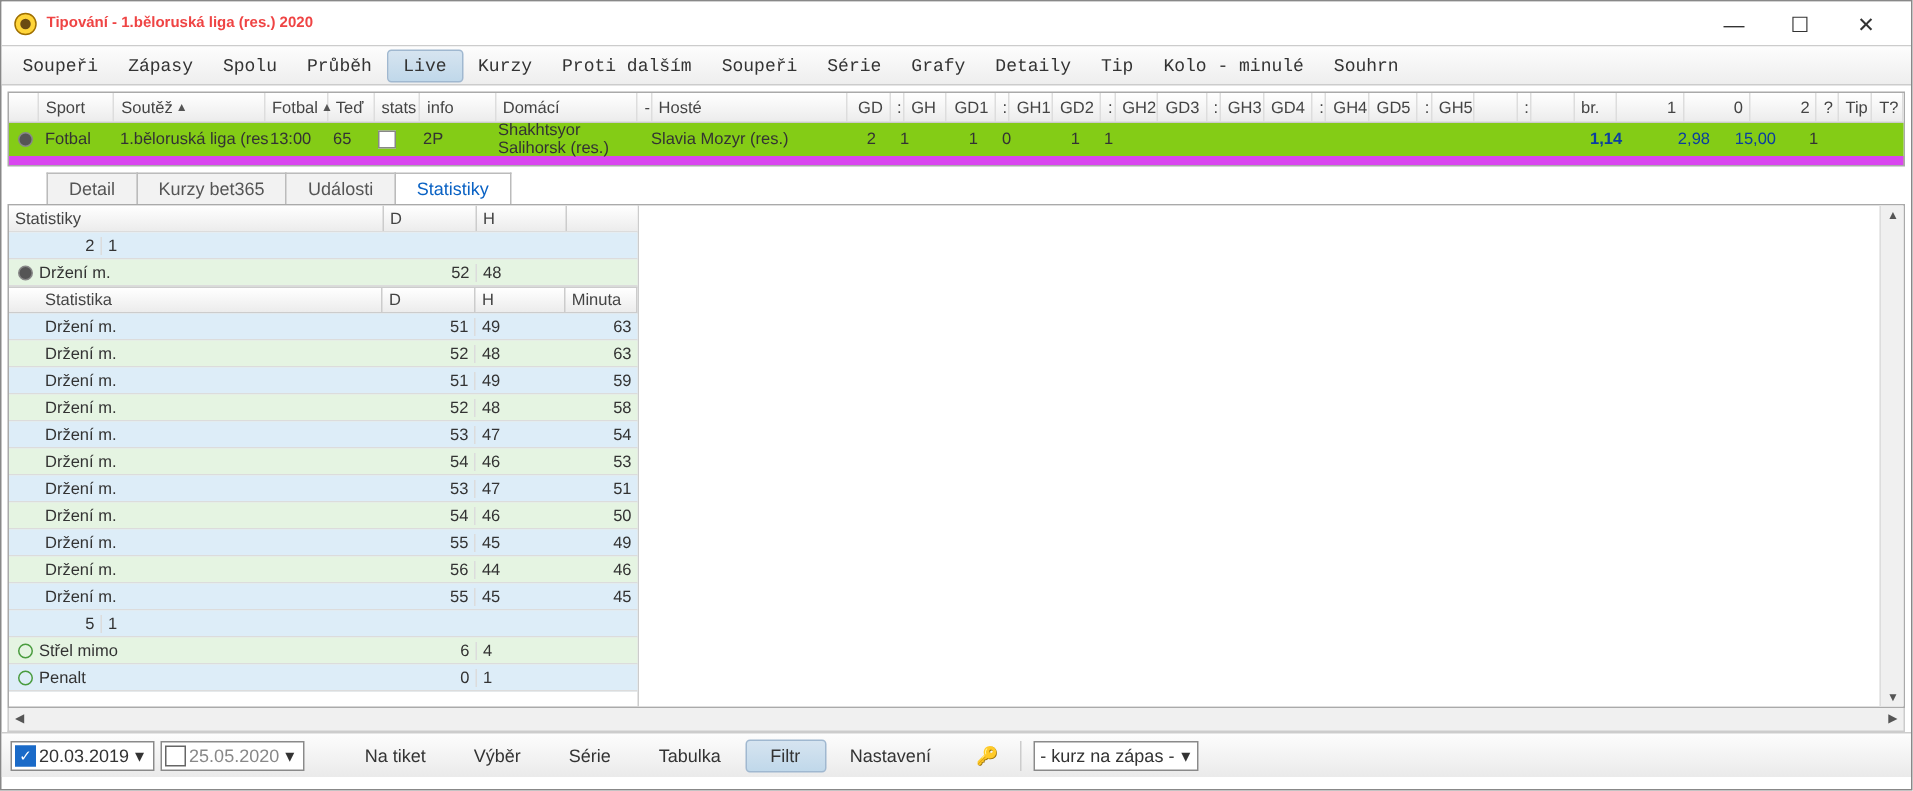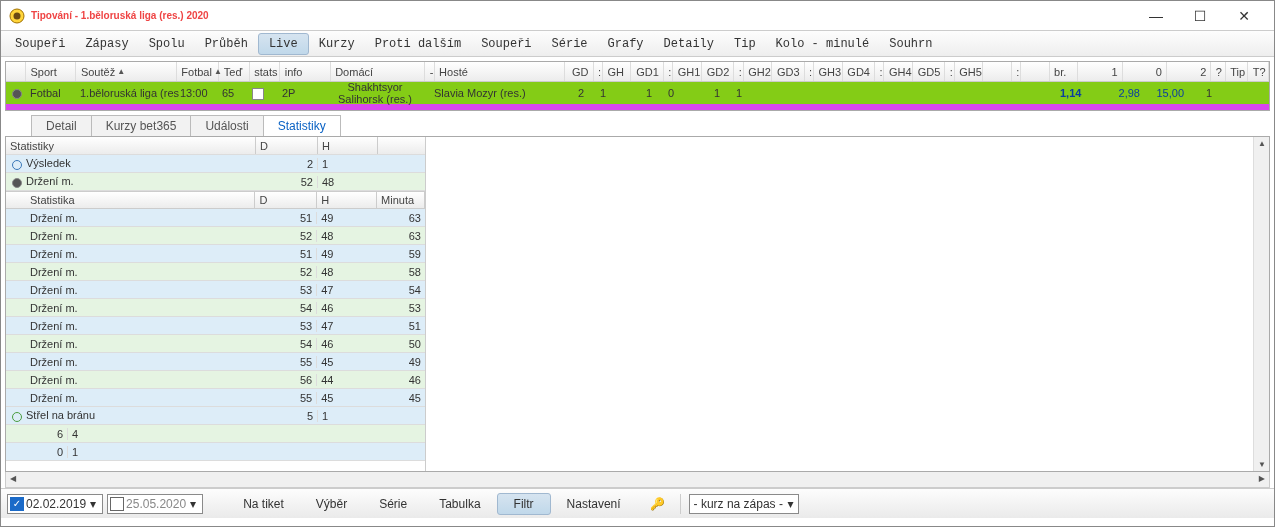--- a/index.html
+++ b/index.html
@@ -234,21 +234,21 @@
   </div>
   <div class="grid-data">
     <div class="cell" style="width:20px"><span class="circle-icon circle-filled"></span></div>
     <div class="cell" style="width:50px">Fotbal</div>
     <div class="cell" style="width:100px">1.běloruská liga (res</div>
     <div class="cell" style="width:42px;justify-content:center">13:00</div>
     <div class="cell" style="width:30px;justify-content:flex-end">65</div>
     <div class="cell" style="width:30px;justify-content:center"><span class="chkbox"></span></div>
     <div class="cell" style="width:50px">2P</div>
     <div class="cell" style="width:94px;justify-content:flex-end; text-align:right; line-height:12px;">
-      <div style="text-align:center">
+      <div style="text-align:left">
           <div>Shakhtsyor</div>
           <div>Salihorsk (res.)</div>
         </div>
     </div>
     <div class="cell" style="width:8px"></div>
     <div class="cell" style="width:130px">Slavia Mozyr (res.)</div>
     <div class="cell" style="width:28px;text-align:right">2</div>
     <div class="cell" style="width:8px"></div>
     <div class="cell" style="width:28px">1</div>
     <div class="cell" style="width:32px;text-align:right">1</div>
@@ -280,21 +280,20 @@
 
 <div class="stats-container">
   <div class="stats-table">
     <div class="st-head">
       <div class="c c-name">Statistiky</div>
       <div class="c c-d" style="text-align:left;justify-content:flex-start">D</div>
       <div class="c c-h">H</div>
     </div>
     <div id="summary-rows">
         <div class="st-row blue">
-          <div class="c c-name"><span class="circle-icon circle-blue"></span>Výsledek</div>
           <div class="c c-d">2</div>
           <div class="c c-h">1</div>
         </div>
         <div class="st-row green">
           <div class="c c-name"><span class="circle-icon circle-filled"></span>Držení m.</div>
           <div class="c c-d">52</div>
           <div class="c c-h">48</div>
         </div>
       </div>
     <div class="inner-head">
@@ -366,45 +365,46 @@
         </div>
         <div class="st-sub sub blue">
           <div class="c c-name">Držení m.</div>
           <div class="c c-d">55</div>
           <div class="c c-h">45</div>
           <div class="c c-min">45</div>
         </div>
       </div>
     <div id="footer-rows">
         <div class="st-row blue">
-          <div class="c c-name"><span class="circle-icon circle-green"></span>Střel na bránu</div>
           <div class="c c-d">5</div>
           <div class="c c-h">1</div>
         </div>
         <div class="st-row green">
+          <div class="c c-name"><span class="circle-icon circle-green"></span>Střel mimo</div>
           <div class="c c-d">6</div>
           <div class="c c-h">4</div>
         </div>
         <div class="st-row blue">
+          <div class="c c-name"><span class="circle-icon circle-green"></span>Penalt</div>
           <div class="c c-d">0</div>
           <div class="c c-h">1</div>
         </div>
       </div>
   </div>
   <div class="stats-right">
     <div class="vscroll"></div>
   </div>
 </div>
 
 <div class="hscroll"></div>
 
 <div class="bottom">
   <div class="date-box on">
     <span class="chk">✓</span>
-    <span>02.02.2019</span>
+    <span>20.03.2019</span>
     <span class="dd">▾</span>
   </div>
   <div class="date-box">
     <span class="chk"></span>
     <span style="color:#888">25.05.2020</span>
     <span class="dd">▾</span>
   </div>
   <div style="width:16px"></div>
   <div id="bottom-buttons" style="display:flex;align-items:center;">
       <div class="bbtn">Na tiket</div>

